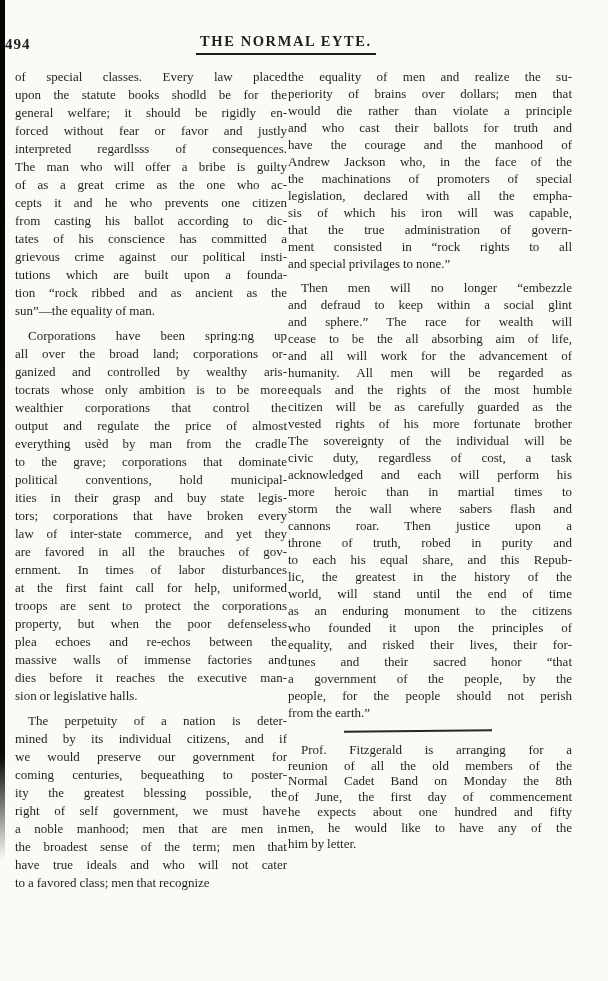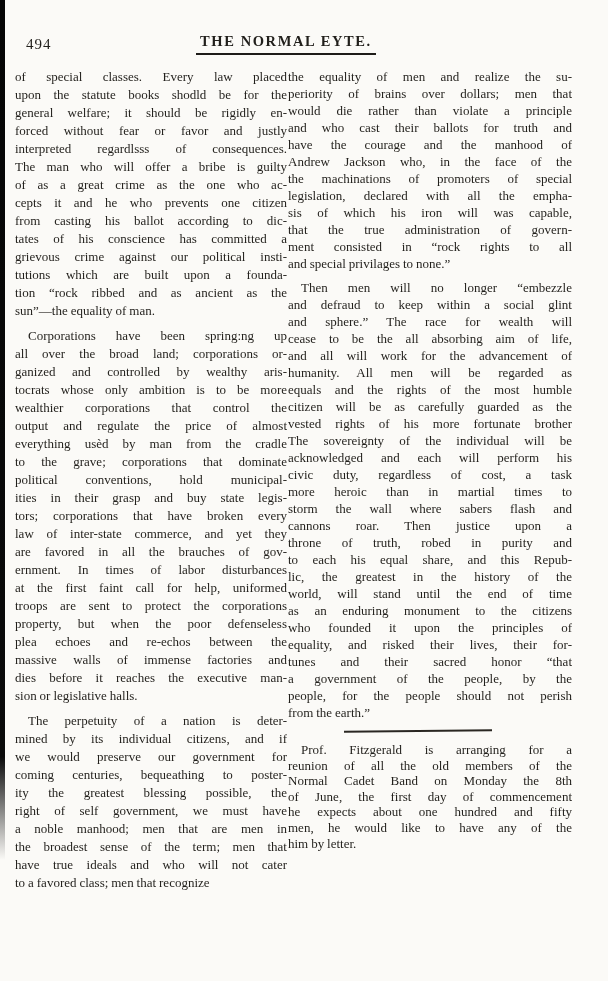--- a/index.html
+++ b/index.html
@@ -10,22 +10,22 @@
     font-family: "Liberation Serif", "DejaVu Serif", serif;
     color: #211f1b;
     overflow: hidden;
   }
   .edge-bar {
     position: absolute; left: 0; top: 0;
     width: 5px; height: 860px;
     background: linear-gradient(to bottom, #050505 0%, #0a0a0a 88%, rgba(10,10,10,0) 100%);
   }
   .page-number {
-    position: absolute; left: 26px; top: 36px;
-    font-size: 15px; font-weight: normal; letter-spacing: 1px;
+    position: absolute; left: 5px; top: 36px;
+    font-size: 15px; font-weight: bold; letter-spacing: 1px;
   }
   .masthead {
     position: absolute; left: 196px; top: 33px;
     font-size: 14.5px; font-weight: bold; letter-spacing: 1.6px;
     padding: 0 4px 3px 4px;
     border-bottom: 2.5px solid #1e1c19;
     white-space: nowrap;
   }
   .col { position: absolute; top: 68px; }
   .col-left  { left: 15px;  width: 272px; }
@@ -133,22 +133,22 @@
       <div class="line">Then men will no longer “embezzle</div>
       <div class="line">and defraud to keep within a social glint</div>
       <div class="line">and sphere.”  The race for wealth will</div>
       <div class="line">cease to be the all absorbing aim of life,</div>
       <div class="line">and all will work for the advancement of</div>
       <div class="line">humanity.  All men will be regarded as</div>
       <div class="line">equals and the rights of the most humble</div>
       <div class="line">citizen will be as carefully guarded as the</div>
       <div class="line">vested rights of his more fortunate brother</div>
       <div class="line">The sovereignty of the individual will be</div>
+      <div class="line">civic duty, regardless of cost, a task</div>
       <div class="line">acknowledged and each will perform his</div>
-      <div class="line">civic duty, regardless of cost, a task</div>
       <div class="line">more heroic than in martial times to</div>
       <div class="line">storm the wall where sabers flash and</div>
       <div class="line">cannons roar.  Then justice upon a</div>
       <div class="line">throne of truth, robed in purity and</div>
       <div class="line">to each his equal share, and this Repub-</div>
       <div class="line">lic, the greatest in the history of the</div>
       <div class="line">world, will stand until the end of time</div>
       <div class="line">as an enduring monument to the citizens</div>
       <div class="line">who founded it upon the principles of</div>
       <div class="line">equality, and risked their lives, their for-</div>

